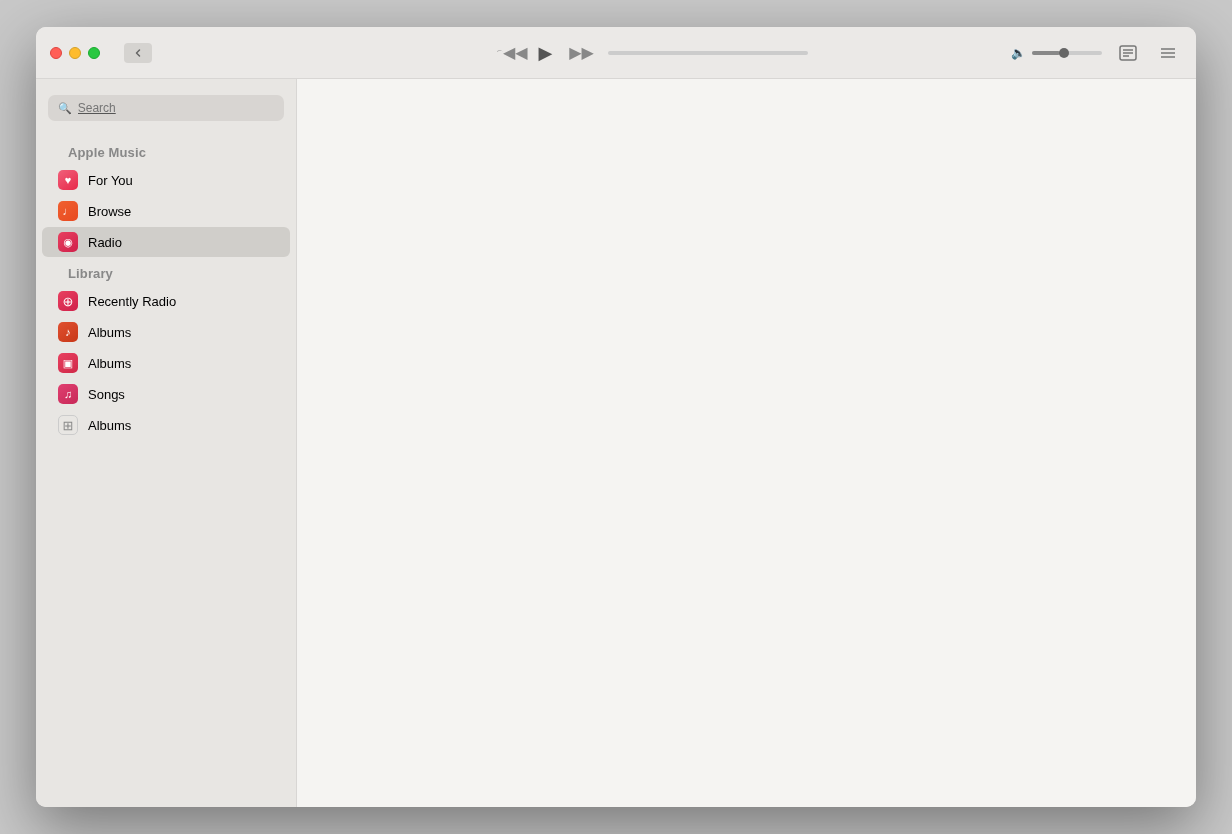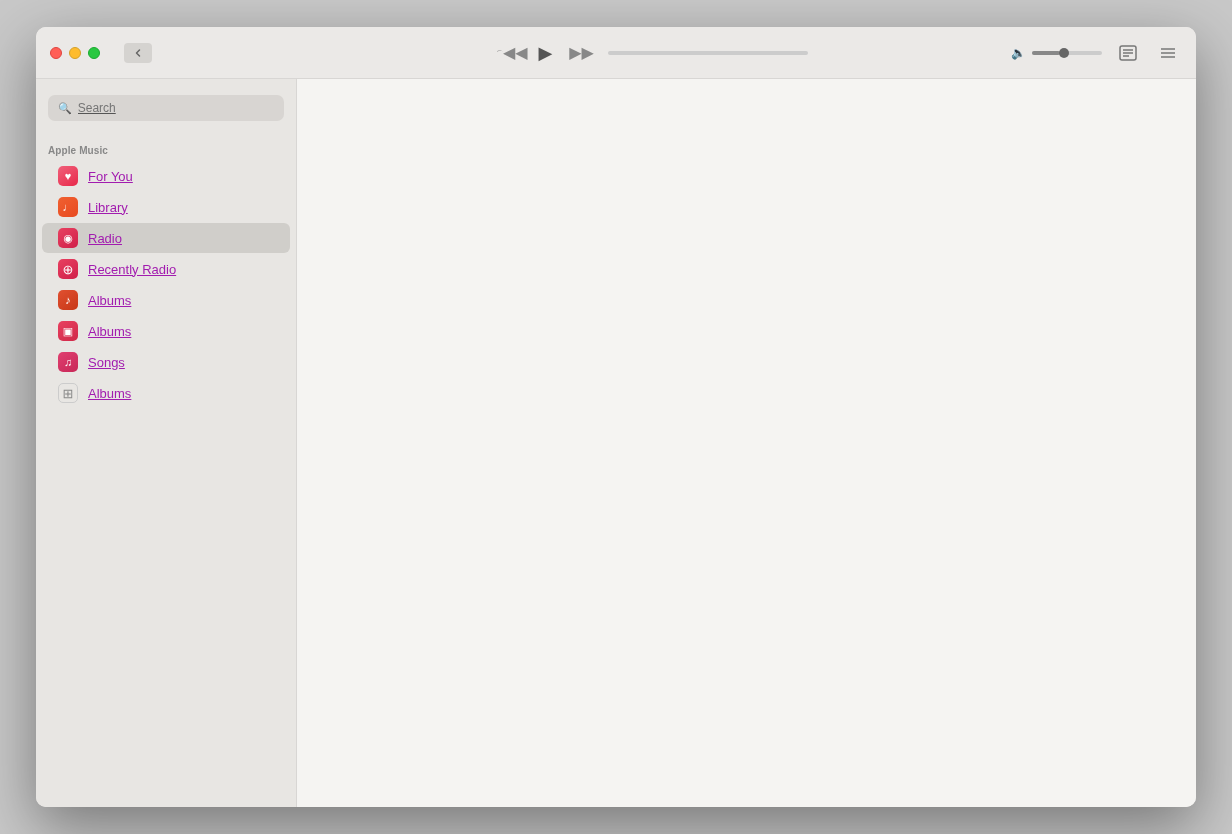--- a/index.html
+++ b/index.html
@@ -170,26 +170,26 @@
     .search-input {
       background: transparent;
       border: none;
       outline: none;
       font-size: 12px;
       color: #555;
       width: 100%;
       text-decoration: underline;
     }
     .section-header {
-      font-size: 10px;
+      font-size: 13px;
       font-weight: 600;
       color: #888;
       text-transform: none;
       letter-spacing: 0.01em;
-      padding: 8px 16px 4px 12px;
+      padding: 8px 16px 4px 32px;
     }
     .sidebar-item {
       display: flex;
       align-items: center;
       padding: 5px 16px;
       gap: 10px;
       cursor: pointer;
       border-radius: 6px;
       margin: 1px 6px;
     }
@@ -202,22 +202,21 @@
       border-radius: 5px;
       display: flex;
       align-items: center;
       justify-content: center;
       flex-shrink: 0;
       font-size: 11px;
       color: white;
     }
     .sidebar-item-label {
       font-size: 13px;
-      color: #a21caf;
-      text-decoration: underline;
+      color: #000000;
     }
     
     .icon-for-you { background: linear-gradient(145deg, #f0607a, #e8294a); }
     .icon-browse { background: linear-gradient(145deg, #f06030, #e84a20); }
     .icon-radio { background: linear-gradient(145deg, #e84060, #d0204a); }
     .icon-recently-added { background: linear-gradient(145deg, #e84060, #d0204a); }
     .icon-artists { background: linear-gradient(145deg, #e05030, #c83818); }
     .icon-albums { background: linear-gradient(145deg, #e84060, #d02848); }
     .icon-songs { background: linear-gradient(145deg, #e04070, #c82858); }
     .icon-genius {
@@ -301,27 +300,28 @@
       </div>
 
       <div class="section-header">Apple Music</div>
 
       <div class="sidebar-item">
         <div class="sidebar-item-icon icon-for-you">♥</div>
         <span class="sidebar-item-label">For You</span>
       </div>
       <div class="sidebar-item">
         <div class="sidebar-item-icon icon-browse">♩</div>
-        <span class="sidebar-item-label">Library</span>
+        <span class="sidebar-item-label">Browse</span>
       </div>
       <div class="sidebar-item active">
         <div class="sidebar-item-icon icon-radio">◉</div>
         <span class="sidebar-item-label">Radio</span>
       </div>
 
+      <div class="section-header">Library</div>
 
       <div class="sidebar-item">
         <div class="sidebar-item-icon icon-recently-added" style="font-size:13px;">⊕</div>
         <span class="sidebar-item-label">Recently Radio</span>
       </div>
       <div class="sidebar-item">
         <div class="sidebar-item-icon icon-artists">♪</div>
         <span class="sidebar-item-label">Albums</span>
       </div>
       <div class="sidebar-item">

